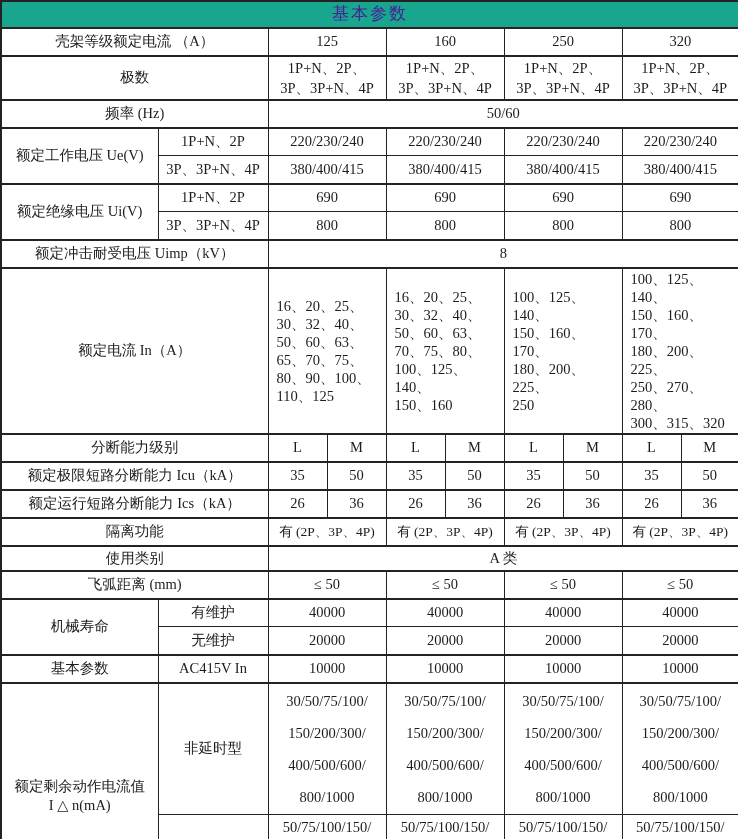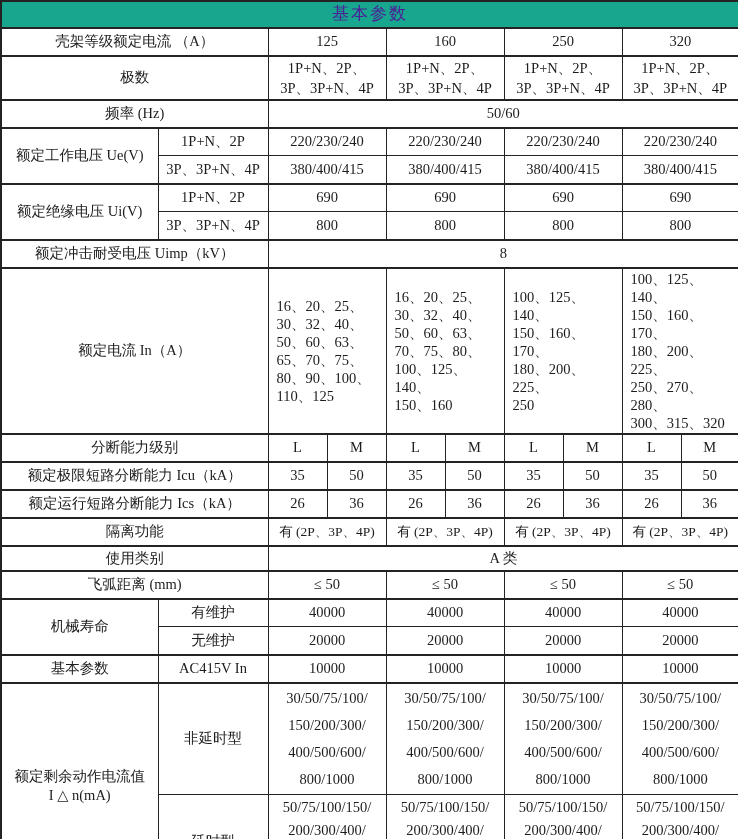--- a/index.html
+++ b/index.html
@@ -35,21 +35,21 @@
   .r25{height:25px;}
   .r28{height:28px;}
   .r44{height:44px;}
   .r112{height:112px;}
   .r111{height:111px;}
   .r94{height:94px;}
   .pre{white-space:pre-line;}
   .left{text-align:left;padding-left:8px;margin-top:40px;}
   .lh18{line-height:18px;}
   .lh20{line-height:20px;}
-  .lh27{line-height:27px;}
+  .lh27{line-height:32px;}
   .lh23{line-height:23px;}
   .sm{font-size:13.5px;}
 </style>
 </head>
 <body>
 
 <div class="page">
   <table class="spec">
     <colgroup>
       <col style="width:157px">

